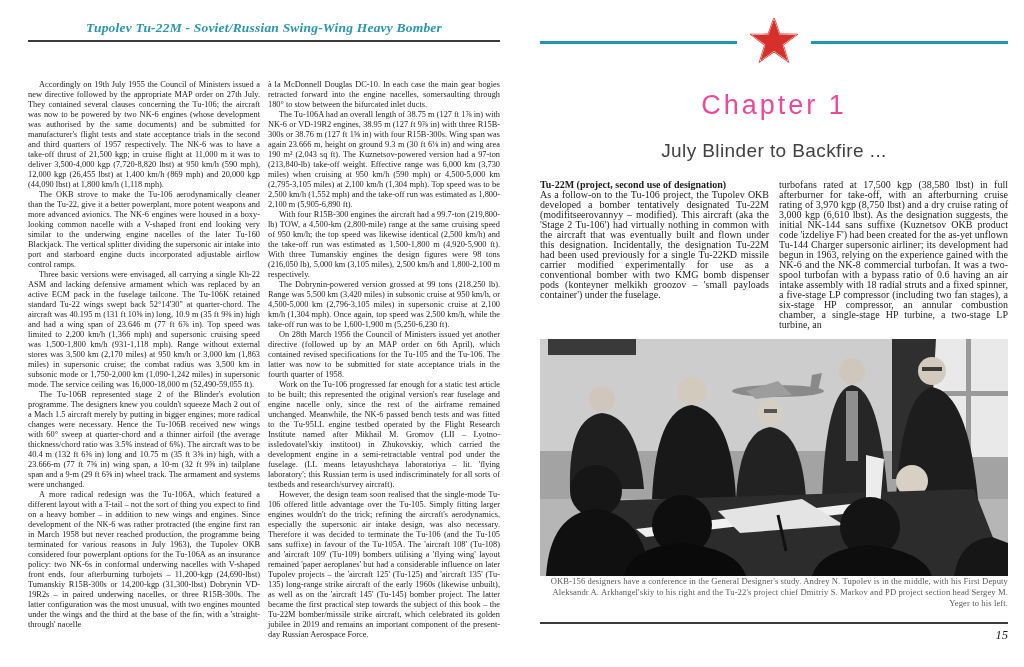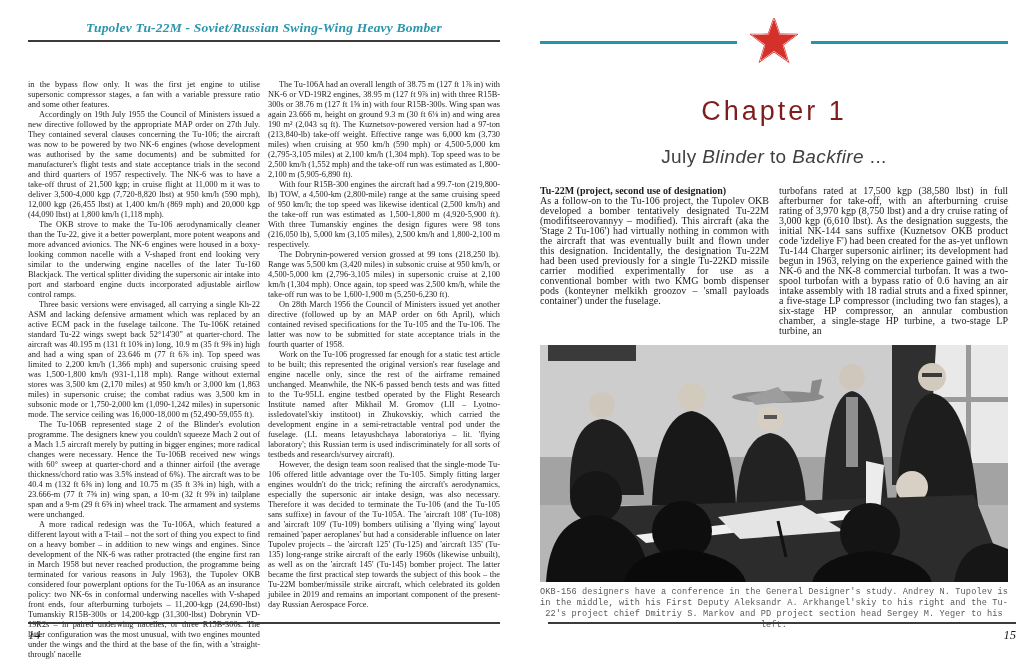--- a/index.html
+++ b/index.html
@@ -18,63 +18,59 @@
   .footer .rule { height:2px; background:#3d3a3b; }
   .pagenum { font-style:italic; font-size:12.5px; margin-top:4px; }
   .pagenum.right { text-align:right; }
 
   
   .right-page { position:absolute; left:540px; top:10px; width:468px; }
   .star-row { display:flex; align-items:center; gap:13px; margin-top:8px; }
   .star-line { flex:1; height:3px; background:#2196ad; }
   .star-wrap { width:48px; height:48px; flex:0 0 auto; }
   .star-wrap svg { width:48px; height:48px; display:block; }
-  .chapter { text-align:center; color:#7f1d1d; font-family:"Liberation Sans", sans-serif; font-weight:500; font-size:27px; letter-spacing:3px; margin-top:30px; }
+  .chapter { text-align:center; color:#ec4899; font-family:"Liberation Sans", sans-serif; font-weight:500; font-size:27px; letter-spacing:3px; margin-top:24px; }
   .rp-title { text-align:center; color:#414042; font-family:"Liberation Sans", sans-serif; font-size:19px; line-height:1.32; margin-top:17px; letter-spacing:0.4px; }
-  .rp-title .it { font-style:italic; }
+  .rp-title .it { }
   .rp-cols { display:flex; gap:10px; margin-top:17px; text-align:justify; font-size:10px; line-height:10px; }
   .rp-col { width:229px; }
   .rp-col p { margin:0; text-indent:11px; }
   .rp-col p.first { text-indent:0; }
   .sec-head { font-weight:bold; text-indent:0 !important; text-align:left; }
   .photo { margin-top:9px; width:468px; height:237px; overflow:hidden; background:#9a9a9a; }
   .photo svg { display:block; width:468px; height:237px; }
-  .caption { margin-top:5px; font-family:Liberation Mono, monospace; font-size:8.6px; line-height:11px; color:#58595b; letter-spacing:0.1px; text-align:center; }
-  .rp-footer { position:absolute; width:468px; top:612px; left:8px; }
+  .caption { font-family:Liberation Serif, serif; font-size:8.6px; line-height:11px; color:#58595b; letter-spacing:0.1px; text-align:right; }
+  .rp-footer { position:absolute; width:468px; top:612px; left:0; }
   .rp-footer .rule { height:2px; background:#3d3a3b; }
 </style>
 </head>
 <body>
 
 <div class="spread">
 
   <div class="left-page">
     <div class="lp-header">Tupolev Tu-22M - Soviet/Russian Swing-Wing Heavy Bomber</div>
     <div class="lp-rule"></div>
     <div class="cols">
       <div class="col">
-        <p class="first">in the bypass flow only. It was the first jet engine to utilise supersonic compressor stages, a fan with a variable pressure ratio and some other features.</p>
         <p>Accordingly on 19th July 1955 the Council of Ministers issued a new directive followed by the appropriate MAP order on 27th July. They contained several clauses concerning the Tu-106; the aircraft was now to be powered by two NK-6 engines (whose development was authorised by the same documents) and be submitted for manufacturer's flight tests and state acceptance trials in the second and third quarters of 1957 respectively. The NK-6 was to have a take-off thrust of 21,500 kgp; in cruise flight at 11,000 m it was to deliver 3,500-4,000 kgp (7,720-8,820 lbst) at 950 km/h (590 mph), 12,000 kgp (26,455 lbst) at 1,400 km/h (869 mph) and 20,000 kgp (44,090 lbst) at 1,800 km/h (1,118 mph).</p>
         <p>The OKB strove to make the Tu-106 aerodynamically cleaner than the Tu-22, give it a better powerplant, more potent weapons and more advanced avionics. The NK-6 engines were housed in a boxy-looking common nacelle with a V-shaped front end looking very similar to the underwing engine nacelles of the later Tu-160 Blackjack. The vertical splitter dividing the supersonic air intake into port and starboard engine ducts incorporated adjustable airflow control ramps.</p>
         <p>Three basic versions were envisaged, all carrying a single Kh-22 ASM and lacking defensive armament which was replaced by an active ECM pack in the fuselage tailcone. The Tu-106K retained standard Tu-22 wings swept back 52°14'30" at quarter-chord. The aircraft was 40.195 m (131 ft 10⅝ in) long, 10.9 m (35 ft 9⅜ in) high and had a wing span of 23.646 m (77 ft 6⅞ in). Top speed was limited to 2,200 km/h (1,366 mph) and supersonic cruising speed was 1,500-1,800 km/h (931-1,118 mph). Range without external stores was 3,500 km (2,170 miles) at 950 km/h or 3,000 km (1,863 miles) in supersonic cruise; the combat radius was 3,500 km in subsonic mode or 1,750-2,000 km (1,090-1,242 miles) in supersonic mode. The service ceiling was 16,000-18,000 m (52,490-59,055 ft).</p>
         <p>The Tu-106B represented stage 2 of the Blinder's evolution programme. The designers knew you couldn't squeeze Mach 2 out of a Mach 1.5 aircraft merely by putting in bigger engines; more radical changes were necessary. Hence the Tu-106B received new wings with 60° sweep at quarter-chord and a thinner airfoil (the average thickness/chord ratio was 3.5% instead of 6%). The aircraft was to be 40.4 m (132 ft 6⅝ in) long and 10.75 m (35 ft 3⅝ in) high, with a 23.666-m (77 ft 7⅝ in) wing span, a 10-m (32 ft 9⅝ in) tailplane span and a 9-m (29 ft 6⅝ in) wheel track. The armament and systems were unchanged.</p>
         <p>A more radical redesign was the Tu-106A, which featured a different layout with a T-tail – not the sort of thing you expect to find on a heavy bomber – in addition to new wings and engines. Since development of the NK-6 was rather protracted (the engine first ran in March 1958 but never reached production, the programme being terminated for various reasons in July 1963), the Tupolev OKB considered four powerplant options for the Tu-106A as an insurance policy: two NK-6s in conformal underwing nacelles with V-shaped front ends, four afterburning turbojets – 11,200-kgp (24,690-lbst) Tumanskiy R15B-300s or 14,200-kgp (31,300-lbst) Dobrynin VD-19R2s – in paired underwing nacelles, or three R15B-300s. The latter configuration was the most unusual, with two engines mounted under the wings and the third at the base of the fin, with a 'straight-through' nacelle</p>
       </div>
       <div class="col">
+        <p class="first">à la McDonnell Douglas DC-10. In each case the main gear bogies retracted forward into the engine nacelles, somersaulting through 180° to stow between the bifurcated inlet ducts.</p>
         <p>The Tu-106A had an overall length of 38.75 m (127 ft 1⅞ in) with NK-6 or VD-19R2 engines, 38.95 m (127 ft 9⅞ in) with three R15B-300s or 38.76 m (127 ft 1⅝ in) with four R15B-300s. Wing span was again 23.666 m, height on ground 9.3 m (30 ft 6⅛ in) and wing area 190 m² (2,043 sq ft). The Kuznetsov-powered version had a 97-ton (213,840-lb) take-off weight. Effective range was 6,000 km (3,730 miles) when cruising at 950 km/h (590 mph) or 4,500-5,000 km (2,795-3,105 miles) at 2,100 km/h (1,304 mph). Top speed was to be 2,500 km/h (1,552 mph) and the take-off run was estimated as 1,800-2,100 m (5,905-6,890 ft).</p>
         <p>With four R15B-300 engines the aircraft had a 99.7-ton (219,800-lb) TOW, a 4,500-km (2,800-mile) range at the same cruising speed of 950 km/h; the top speed was likewise identical (2,500 km/h) and the take-off run was estimated as 1,500-1,800 m (4,920-5,900 ft). With three Tumanskiy engines the design figures were 98 tons (216,050 lb), 5,000 km (3,105 miles), 2,500 km/h and 1,800-2,100 m respectively.</p>
         <p>The Dobrynin-powered version grossed at 99 tons (218,250 lb). Range was 5,500 km (3,420 miles) in subsonic cruise at 950 km/h, or 4,500-5,000 km (2,796-3,105 miles) in supersonic cruise at 2,100 km/h (1,304 mph). Once again, top speed was 2,500 km/h, while the take-off run was to be 1,600-1,900 m (5,250-6,230 ft).</p>
         <p>On 28th March 1956 the Council of Ministers issued yet another directive (followed up by an MAP order on 6th April), which contained revised specifications for the Tu-105 and the Tu-106. The latter was now to be submitted for state acceptance trials in the fourth quarter of 1958.</p>
         <p>Work on the Tu-106 progressed far enough for a static test article to be built; this represented the original version's rear fuselage and engine nacelle only, since the rest of the airframe remained unchanged. Meanwhile, the NK-6 passed bench tests and was fitted to the Tu-95LL engine testbed operated by the Flight Research Institute named after Mikhail M. Gromov (LII – Lyotno-issledovatel'skiy institoot) in Zhukovskiy, which carried the development engine in a semi-retractable ventral pod under the fuselage. (LL means letayushchaya laboratoriya – lit. 'flying laboratory'; this Russian term is used indiscriminately for all sorts of testbeds and research/survey aircraft).</p>
         <p>However, the design team soon realised that the single-mode Tu-106 offered little advantage over the Tu-105. Simply fitting larger engines wouldn't do the trick; refining the aircraft's aerodynamics, especially the supersonic air intake design, was also necessary. Therefore it was decided to terminate the Tu-106 (and the Tu-105 sans suffixe) in favour of the Tu-105A. The 'aircraft 108' (Tu-108) and 'aircraft 109' (Tu-109) bombers utilising a 'flying wing' layout remained 'paper aeroplanes' but had a considerable influence on later Tupolev projects – the 'aircraft 125' (Tu-125) and 'aircraft 135' (Tu-135) long-range strike aircraft of the early 1960s (likewise unbuilt), as well as on the 'aircraft 145' (Tu-145) bomber project. The latter became the first practical step towards the subject of this book – the Tu-22M bomber/missile strike aircraft, which celebrated its golden jubilee in 2019 and remains an important component of the present-day Russian Aerospace Force.</p>
       </div>
-    </div>
-    <div class="footer">
-      <div class="rule"></div>
-      <div class="pagenum">14</div>
     </div>
   </div>
 
   <div class="right-page">
     <div class="star-row">
       <div class="star-line"></div>
       <div class="star-wrap">
         <svg viewBox="0 0 100 100" aria-hidden="true">
           <polygon points="50,2 61.17,34.63 95.65,35.17 68.07,55.87 78.2,88.8 50,69 21.8,88.8 31.93,55.87 4.35,35.17 38.83,34.63" transform="translate(50 50) scale(1.14) translate(-50 -50)" fill="#d6302b"></polygon>
           <polygon points="50,2 61.17,34.63 95.65,35.17 68.07,55.87 78.2,88.8 50,69 21.8,88.8 31.93,55.87 4.35,35.17 38.83,34.63" transform="translate(50 50) scale(1.05) translate(-50 -50)" fill="#ffffff"></polygon>

